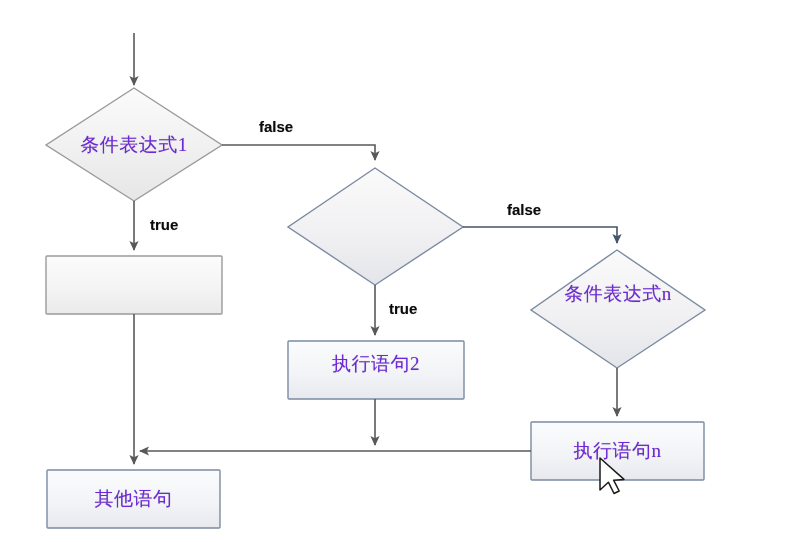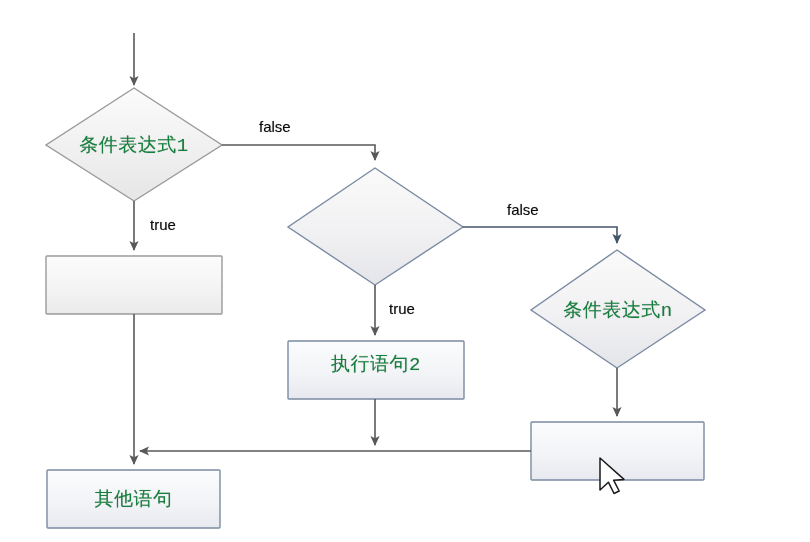--- a/index.html
+++ b/index.html
@@ -20,33 +20,33 @@
     left: 0;
     top: 0;
     width: 810px;
     height: 542px;
   }
   .node-label {
     position: absolute;
     display: flex;
     align-items: center;
     justify-content: center;
-    color: #15803d;
+    color: #6d28d9;
     font-size: 19px;
-    font-family: Liberation Mono, monospace;
+    font-family: Liberation Serif, serif;
     white-space: nowrap;
     letter-spacing: 0.5px;
     text-shadow: 0 0 1px rgba(0,0,0,0.25);
     pointer-events: none;
   }
   .edge-label {
     position: absolute;
     color: #0a0a0a;
     font-size: 15px;
-    font-weight: normal;
+    font-weight: bold;
     font-family: "Liberation Sans", "DejaVu Sans", sans-serif;
     white-space: nowrap;
     text-shadow: 0 0 1px rgba(0,0,0,0.35);
     pointer-events: none;
   }
   .cursor-layer {
     position: absolute;
     left: 0; top: 0;
     width: 810px; height: 542px;
     pointer-events: none;
@@ -156,22 +156,23 @@
       <rect x="47" y="470" width="173" height="58" rx="1" ry="1" fill="url(#gradProcess)" stroke="#7b8aa3" stroke-width="1.4"></rect>
     </g>
   </svg>
 
   <div class="node-label" style="left:46px; top:123px; width:176px; height:44px;">条件表达式1</div>
 
 
 
   <div class="node-label" style="left:288px; top:341px; width:176px; height:46px;">执行语句2</div>
 
-  <div class="node-label" style="left:531px; top:288px; width:174px; height:44px;">条件表达式n</div>
+  <div class="node-label" style="left:531px; top:272px; width:174px; height:44px;">条件表达式n</div>
 
+  <div class="node-label" style="left:531px; top:422px; width:173px; height:58px;">执行语句n</div>
 
   <div class="node-label" style="left:47px; top:470px; width:173px; height:58px;">其他语句</div>
 
   <div class="edge-label" style="left:259px; top:118px;">false</div>
 
   <div class="edge-label" style="left:150px; top:216px;">true</div>
 
   <div class="edge-label" style="left:507px; top:201px;">false</div>
 
   <div class="edge-label" style="left:389px; top:300px;">true</div>

